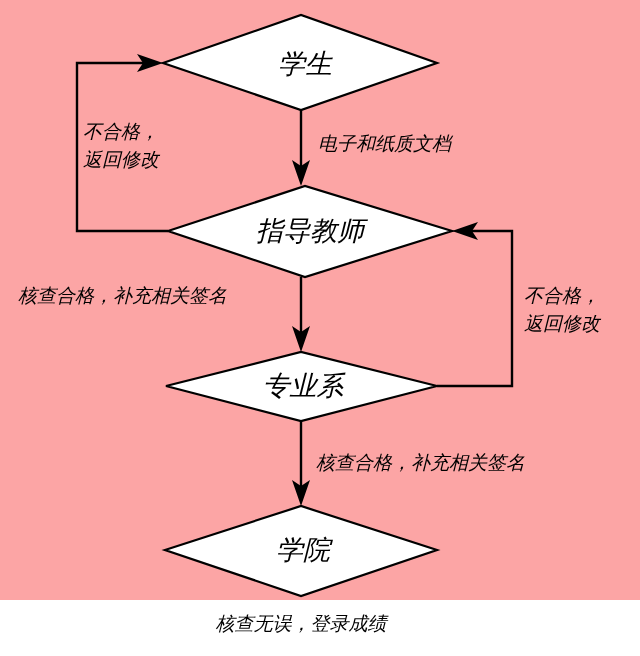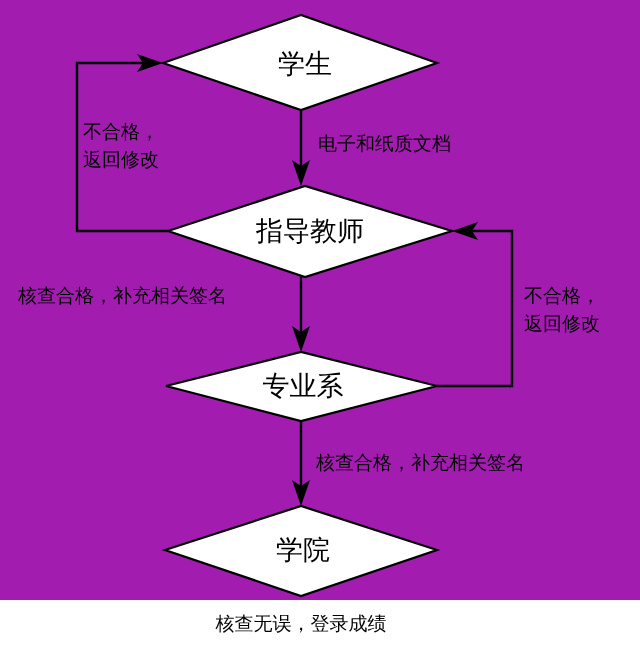--- a/index.html
+++ b/index.html
@@ -10,21 +10,22 @@
   body {
     width: 640px;
     height: 656px;
     font-family: "DejaVu Sans", "Liberation Sans", sans-serif;
     overflow: hidden;
   }
   #flowchart-root {
     position: relative;
     width: 640px;
     height: 600px;
-    background: #a21caf;
+    background: #fca5a5;
+    font-style: italic;
   }
   svg.diagram {
     display: block;
     width: 640px;
     height: 656px;
   }
   .node-shape {
     fill: #ffffff;
     stroke: #000000;
     stroke-width: 2.2;

